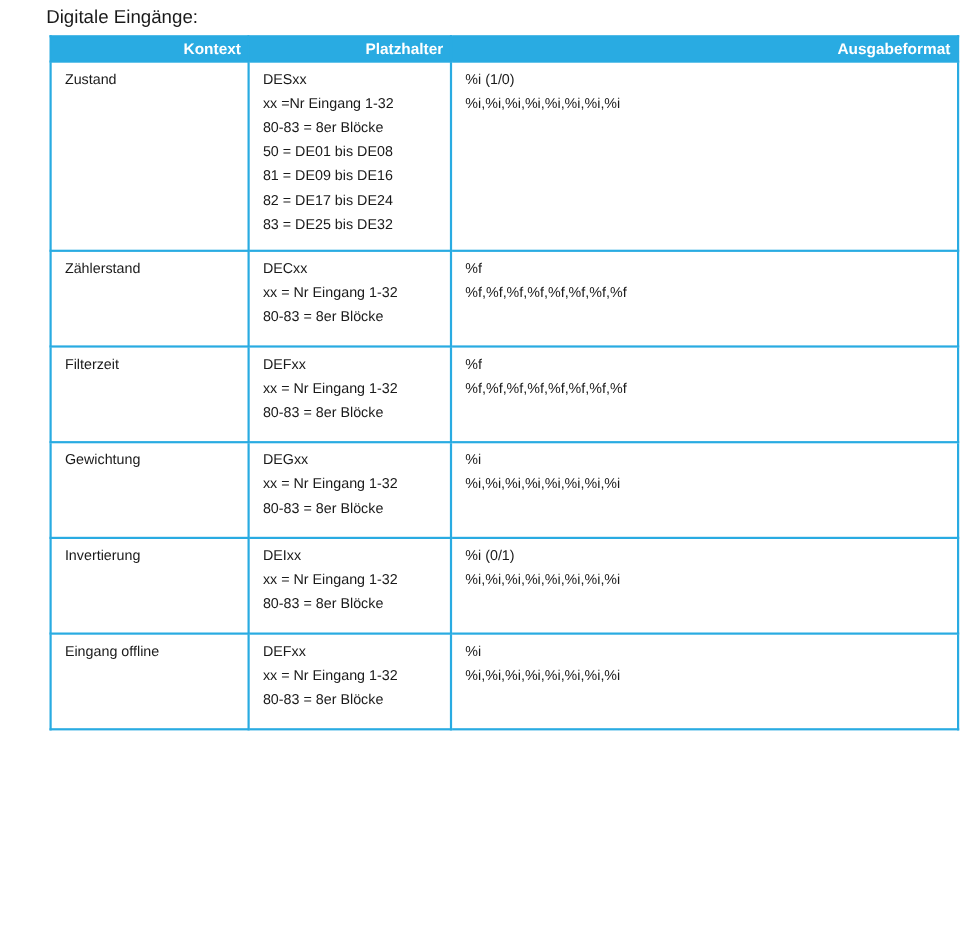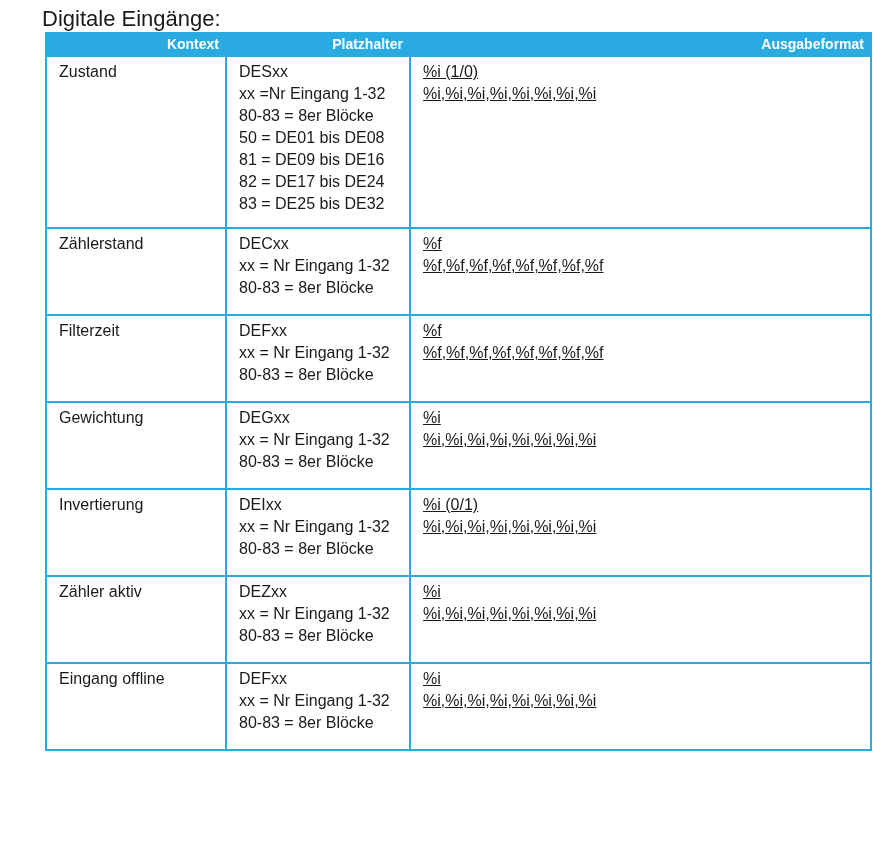--- a/index.html
+++ b/index.html
@@ -8,21 +8,21 @@
   body {
     width: 888px; height: 848px;
     font-family: "Liberation Sans", sans-serif;
     color: var(--ink);
     overflow: hidden;
     position: relative;
   }
   .page-title {
     position: absolute;
     left: 42px; top: 6px;
-    font-size: 22px;
+    font-size: 17px;
     font-weight: 400;
     color: var(--ink);
   }
   table.data-table {
     position: absolute;
     left: 45px; top: 32px;
     width: 825px;
     border-collapse: collapse;
     table-layout: fixed;
   }
@@ -37,25 +37,25 @@
     text-align: right;
     height: 23px;
     padding: 2px 6px 3px 12px;
     border: 2px solid var(--accent);
   }
   table.data-table td {
     border: 2px solid var(--accent);
     vertical-align: top;
     height: 87px;
     padding: 4px 8px 12px 12px;
-    font-size: 16px;
+    font-size: 13px;
     line-height: 22px;
     background: #ffffff;
   }
-  td.cell-output { padding-top: 26px; text-decoration: underline; } 
+  td.cell-output { padding-top: 26px; } 
   .cell-line { white-space: pre; }
 </style>
 </head>
 <body>
 
 <div class="page-title">Digitale Eingänge:</div>
 
 <table class="data-table">
   <colgroup>
     <col class="c1">
@@ -139,34 +139,20 @@
           <div class="cell-line">xx = Nr Eingang 1-32</div>
           <div class="cell-line">80-83 = 8er Blöcke</div>
         </td>
         <td class="cell-output">
           <div class="cell-line">%i (0/1)</div>
           <div class="cell-line">%i,%i,%i,%i,%i,%i,%i,%i</div>
         </td>
       </tr>
       <tr>
         <td>
-          <div class="cell-line">Zähler aktiv</div>
-        </td>
-        <td>
-          <div class="cell-line">DEZxx</div>
-          <div class="cell-line">xx = Nr Eingang 1-32</div>
-          <div class="cell-line">80-83 = 8er Blöcke</div>
-        </td>
-        <td class="cell-output">
-          <div class="cell-line">%i</div>
-          <div class="cell-line">%i,%i,%i,%i,%i,%i,%i,%i</div>
-        </td>
-      </tr>
-      <tr>
-        <td>
           <div class="cell-line">Eingang offline</div>
         </td>
         <td>
           <div class="cell-line">DEFxx</div>
           <div class="cell-line">xx = Nr Eingang 1-32</div>
           <div class="cell-line">80-83 = 8er Blöcke</div>
         </td>
         <td class="cell-output">
           <div class="cell-line">%i</div>
           <div class="cell-line">%i,%i,%i,%i,%i,%i,%i,%i</div>

